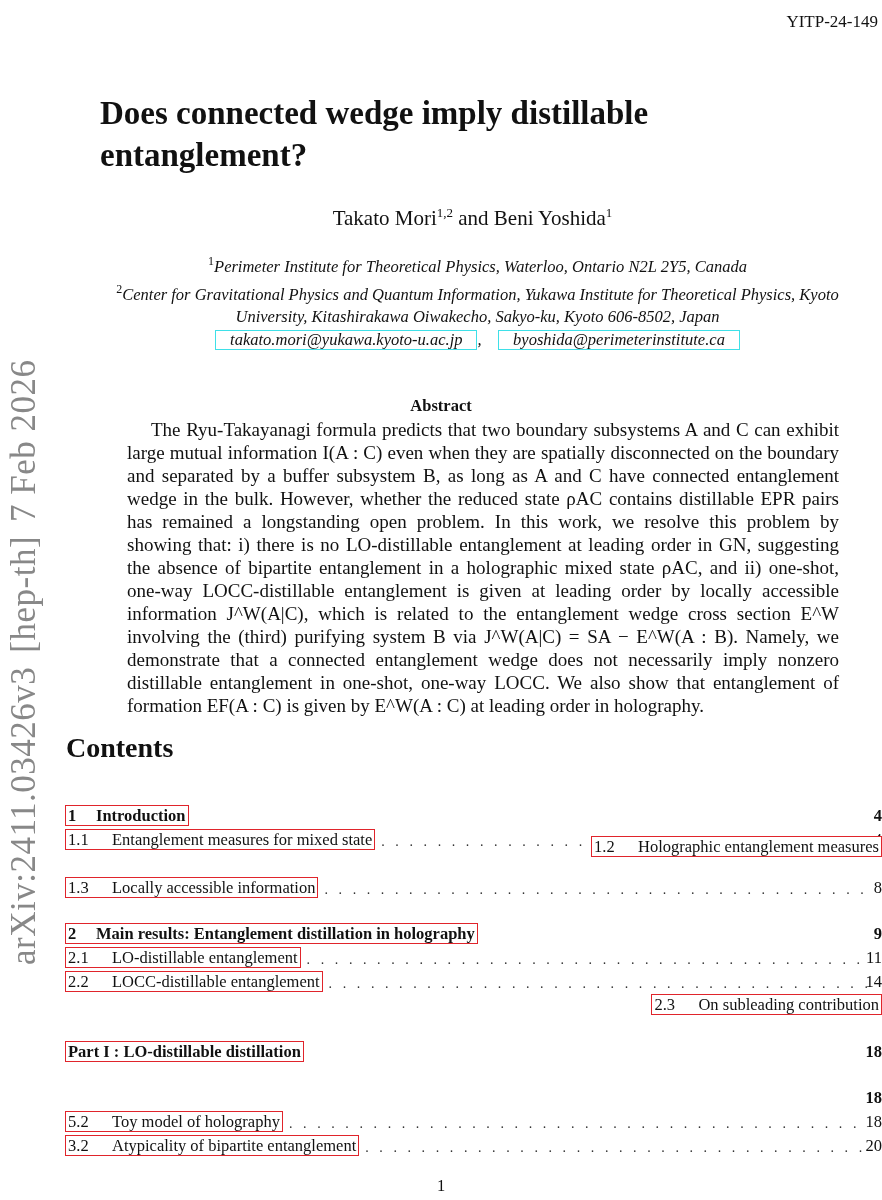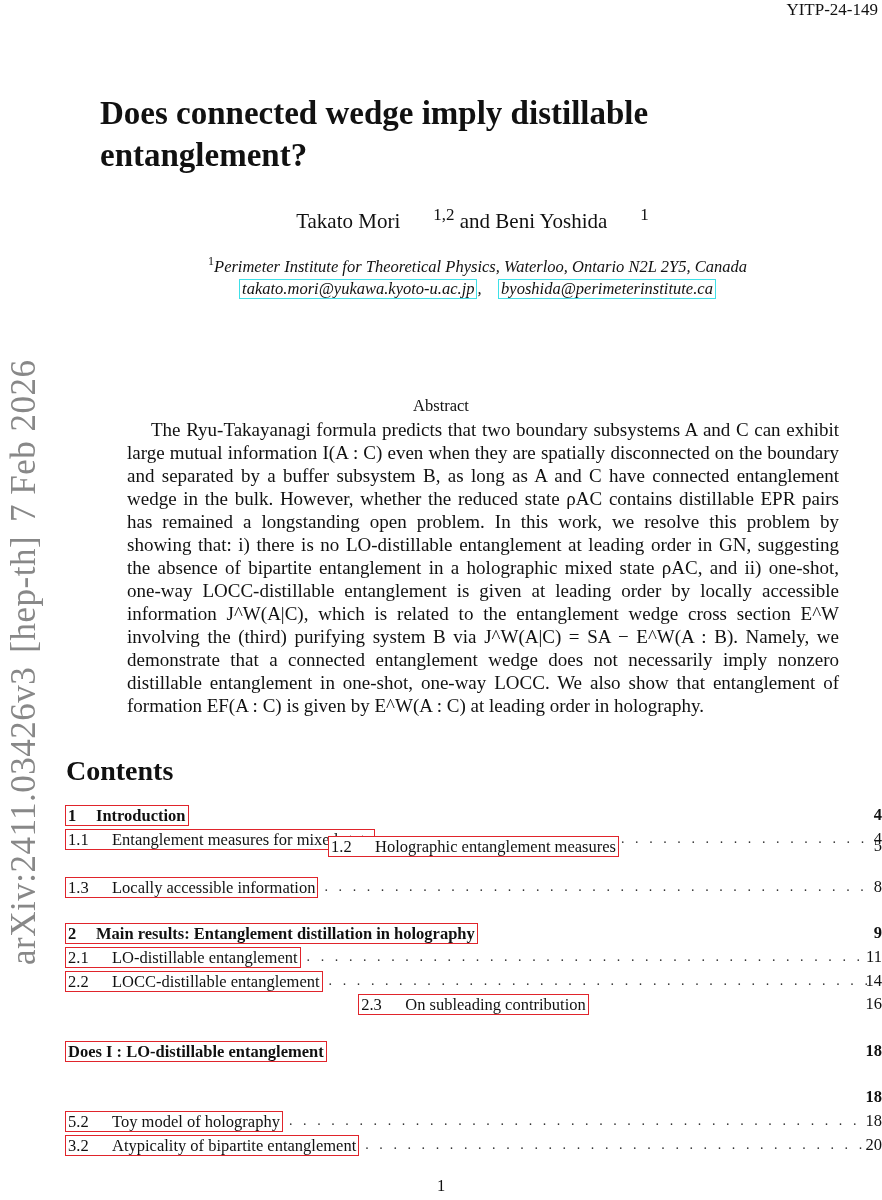--- a/index.html
+++ b/index.html
@@ -1,59 +1,59 @@
 <!DOCTYPE html>
 <html><head>
 <meta charset="utf-8">
 <style>
   html, body { margin: 0; padding: 0; background: #ffffff; }
   body {
     width: 882px; height: 1200px; position: relative; overflow: hidden;
     font-family: "Liberation Serif", "DejaVu Serif", serif; color: #111;
   }
   .report-no {
-    position: absolute; top: 0; right: 4px; font-size: 17px; line-height: 20px;
+    position: absolute; top: 12px; right: 4px; font-size: 17px; line-height: 20px;
   }
   .arxiv-stamp {
     position: absolute; left: 4px; top: 965px;
     transform-origin: left top; transform: rotate(-90deg);
     font-size: 35px; color: #888; white-space: nowrap; letter-spacing: 0.5px;
   }
   .arxiv-stamp span { margin-right: 14px; }
   .title {
     position: absolute; top: 92px; left: 100px; width: 745px;
     text-align: left; font-size: 33px; font-weight: bold; line-height: 42px;
   }
   .authors {
     position: absolute; top: 205px; left: 100px; width: 745px;
     text-align: center; font-size: 21px;
   }
-  .authors sup { font-size: 17px; margin-left: 33px; }
+  .authors sup { font-size: 13px; }
   .affil {
     position: absolute; top: 250px; left: 95px; width: 765px;
     text-align: center; font-size: 16.5px; font-style: italic; line-height: 22.5px;
   }
   .affil sup { font-size: 12px; font-style: normal; }
   .email-box {
-    display: inline-block; border: 1.5px solid #3ee0e8; padding: 0 2px; line-height: 18px;
+    display: inline-block; border: 1.5px solid #3ee0e8; padding: 0 14px; line-height: 18px;
   }
   .emails { margin-top: 0; }
   .abstract-title {
     position: absolute; top: 396px; left: 0; width: 882px; text-align: center;
-    font-weight: normal; font-size: 16.5px;
+    font-weight: bold; font-size: 16.5px;
   }
   .abstract-body {
     position: absolute; top: 418px; left: 115px; width: 712px;
     font-size: 19px; line-height: 23px; text-align: justify; text-indent: 24px; margin-left: 12px;
   }
   .contents-title {
-    position: absolute; top: 755px; left: 66px; font-size: 28px; font-weight: bold;
+    position: absolute; top: 732px; left: 66px; font-size: 28px; font-weight: bold;
   }
   .toc { position: absolute; left: 65px; width: 817px; font-size: 16.5px; }
-  .toc-row { position: absolute; left: 0; width: 817px; height: 22px; display: flex; align-items: center; }
+  .toc-row { position: absolute; left: 0; width: 817px; height: 22px; display: flex; align-items: flex-end; }
   .toc-box {
     border: 1.5px solid #e0242b; padding: 0 2px; line-height: 19px; white-space: nowrap; background: #fff;
     position: relative; z-index: 2;
   }
   .toc-row.sec .toc-box { font-weight: bold; }
   .toc-row.sub .toc-box { }
   .toc-num { display: inline-block; }
   .toc-row.sec .toc-num { width: 28px; }
   .toc-row.sub .toc-num { width: 44px; }
   .dots {
@@ -82,20 +82,23 @@
 
 <div class="authors">
   <span>Takato Mori</span><sup>1,2</sup>
   <span>and</span>
   <span>Beni Yoshida</span><sup>1</sup>
 </div>
 
 <div class="affil">
   <div>
     <sup>1</sup><span>Perimeter Institute for Theoretical Physics, Waterloo, Ontario N2L 2Y5, Canada</span>
+  </div>
+  <div>
+    <sup>2</sup><span>Center for Gravitational Physics and Quantum Information, Yukawa Institute for Theoretical Physics, Kyoto University, Kitashirakawa Oiwakecho, Sakyo-ku, Kyoto 606-8502, Japan</span>
   </div>
   <div class="emails">
     <span class="email-box">takato.mori@yukawa.kyoto-u.ac.jp</span><span>,</span>&nbsp;&nbsp;&nbsp;
     <span class="email-box">byoshida@perimeterinstitute.ca</span>
   </div>
 </div>
 
 <div class="abstract-title">Abstract</div>
 <div class="abstract-body">The Ryu-Takayanagi formula predicts that two boundary subsystems A and C can exhibit large mutual information I(A : C) even when they are spatially disconnected on the boundary and separated by a buffer subsystem B, as long as A and C have connected entanglement wedge in the bulk. However, whether the reduced state ρAC contains distillable EPR pairs has remained a longstanding open problem. In this work, we resolve this problem by showing that: i) there is no LO-distillable entanglement at leading order in GN, suggesting the absence of bipartite entanglement in a holographic mixed state ρAC, and ii) one-shot, one-way LOCC-distillable entanglement is given at leading order by locally accessible information J^W(A|C), which is related to the entanglement wedge cross section E^W involving the (third) purifying system B via J^W(A|C) = SA − E^W(A : B). Namely, we demonstrate that a connected entanglement wedge does not necessarily imply nonzero distillable entanglement in one-shot, one-way LOCC. We also show that entanglement of formation EF(A : C) is given by E^W(A : C) at leading order in holography.</div>
 
@@ -136,21 +139,21 @@
       <span class="toc-box"><span class="toc-num">2.2</span><span>LOCC-distillable entanglement</span></span>
       <span class="dots">................................................................................</span>
       <span class="page">14</span>
     </div>
     <div class="toc-row sub" style="top: 190px; flex-direction: column;">
       <span class="toc-box"><span class="toc-num">2.3</span><span>On subleading contribution</span></span>
       <span class="dots">................................................................................</span>
       <span class="page">16</span>
     </div>
     <div class="toc-row sec" style="top: 236px;">
-      <span class="toc-box"><span>Does I : LO-distillable entanglement</span></span>
+      <span class="toc-box"><span>Part I : LO-distillable distillation</span></span>
       <span class="dots blank">................................................................................</span>
       <span class="page">18</span>
     </div>
     <div class="toc-row sec" style="top: 282px;">
       <span class="dots blank">................................................................................</span>
       <span class="page">18</span>
     </div>
     <div class="toc-row sub" style="top: 306px;">
       <span class="toc-box"><span class="toc-num">5.2</span><span>Toy model of holography</span></span>
       <span class="dots">................................................................................</span>

